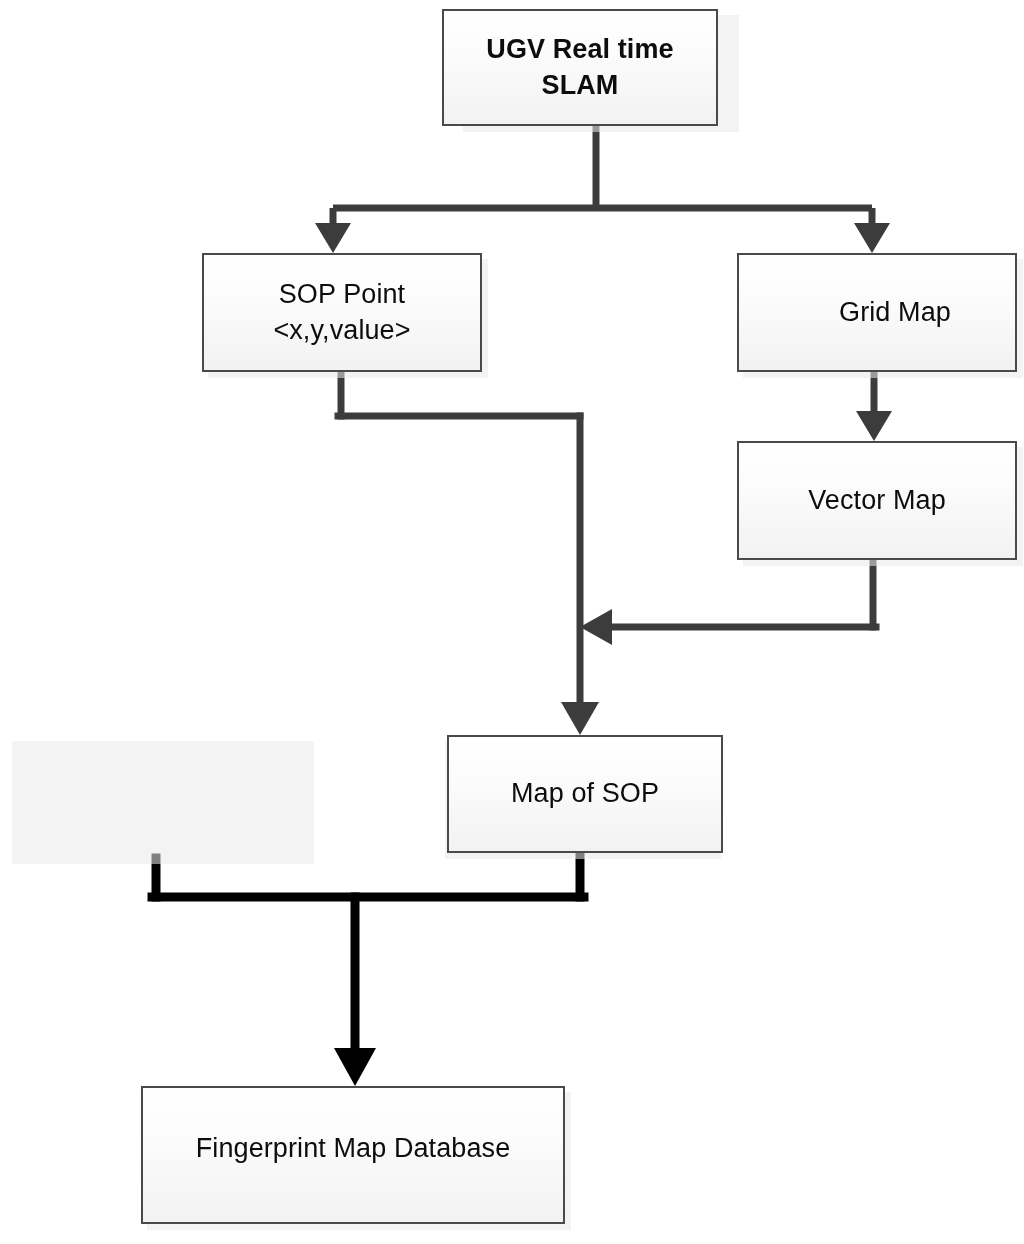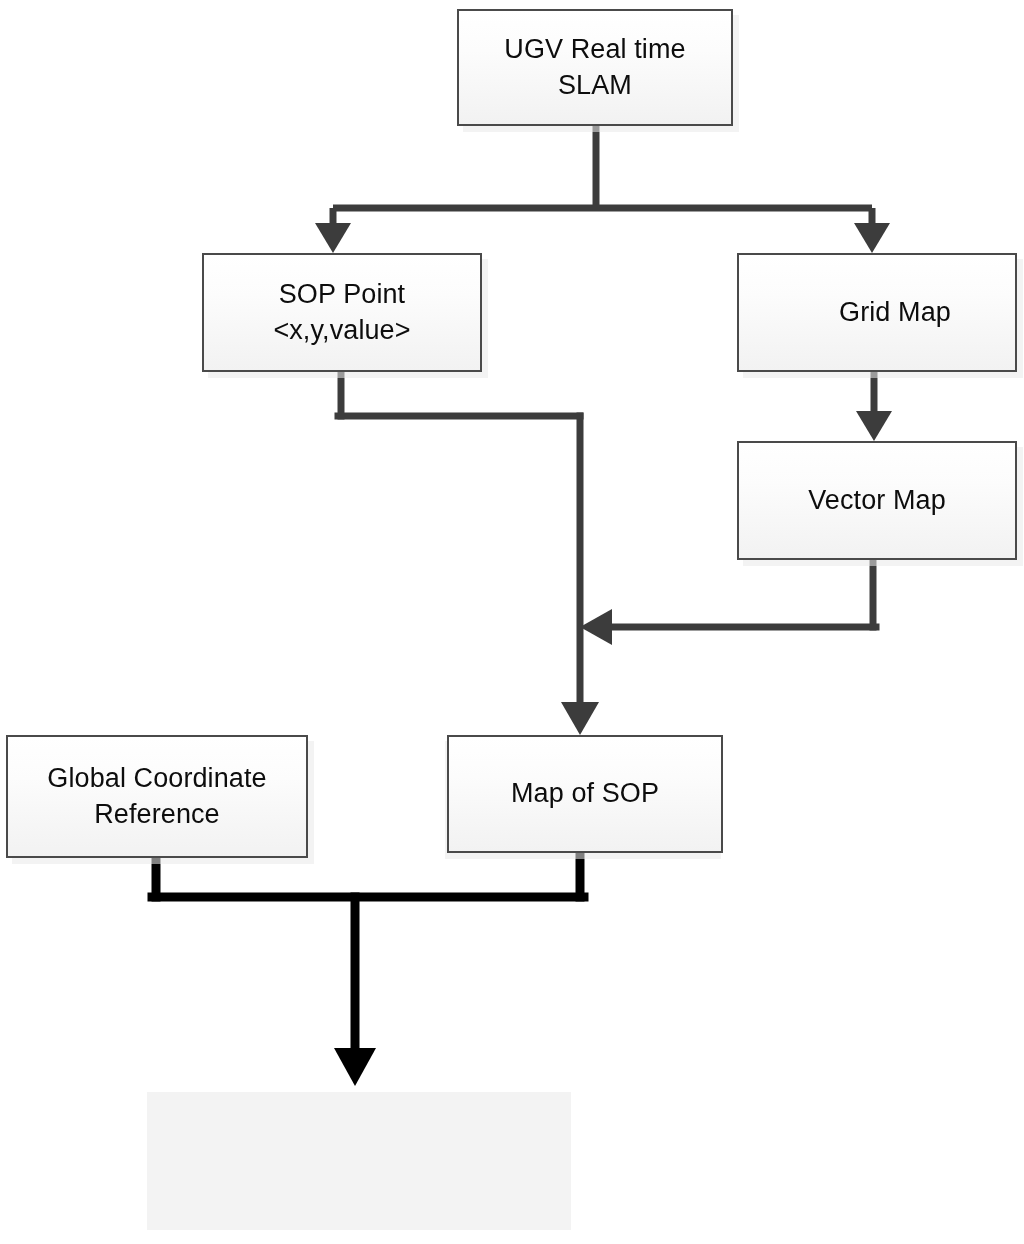--- a/index.html
+++ b/index.html
@@ -100,41 +100,40 @@
   </svg>
 
   <div class="node-shadow" style="left:463px; top:15px; width:276px; height:117px;"></div>
   <div class="node-shadow" style="left:208px; top:259px; width:280px; height:119px;"></div>
   <div class="node-shadow" style="left:743px; top:259px; width:280px; height:119px;"></div>
   <div class="node-shadow" style="left:743px; top:447px; width:280px; height:119px;"></div>
   <div class="node-shadow" style="left:12px; top:741px; width:302px; height:123px;"></div>
   <div class="node-shadow" style="left:445px; top:741px; width:276px; height:118px;"></div>
   <div class="node-shadow" style="left:147px; top:1092px; width:424px; height:138px;"></div>
 
-  <div class="node-box" style="left:457px; top:9px; width:276px; height:117px;">
+  <div class="node-box" style="left:442px; top:9px; width:276px; height:117px;font-weight:bold;">
     <span class="node-label">UGV Real time
 SLAM</span>
   </div>
 
   <div class="node-box" style="left:202px; top:253px; width:280px; height:119px;">
     <span class="node-label">SOP  Point
 &lt;x,y,value&gt;</span>
   </div>
 
   <div class="node-box" style="left:737px; top:253px; width:280px; height:119px;padding-left:36px;">
     <span class="node-label">Grid Map</span>
   </div>
 
   <div class="node-box" style="left:737px; top:441px; width:280px; height:119px;align-items:center;">
     <span class="node-label">Vector Map</span>
   </div>
 
-  <div class="node-box" style="left:6px; top:735px; width:302px; height:123px;">
-    <span class="node-label">Global Coordinate
-Reference</span>
-  </div>
 
   <div class="node-box" style="left:439px; top:735px; width:276px; height:118px;margin-left:8px;">
     <span class="node-label">Map of SOP</span>
   </div>
 
+  <div class="node-box nudge-up" style="left:141px; top:1086px; width:424px; height:138px;">
+    <span class="node-label">Fingerprint Map Database</span>
+  </div>
 
 </div>
 
 </body></html>

